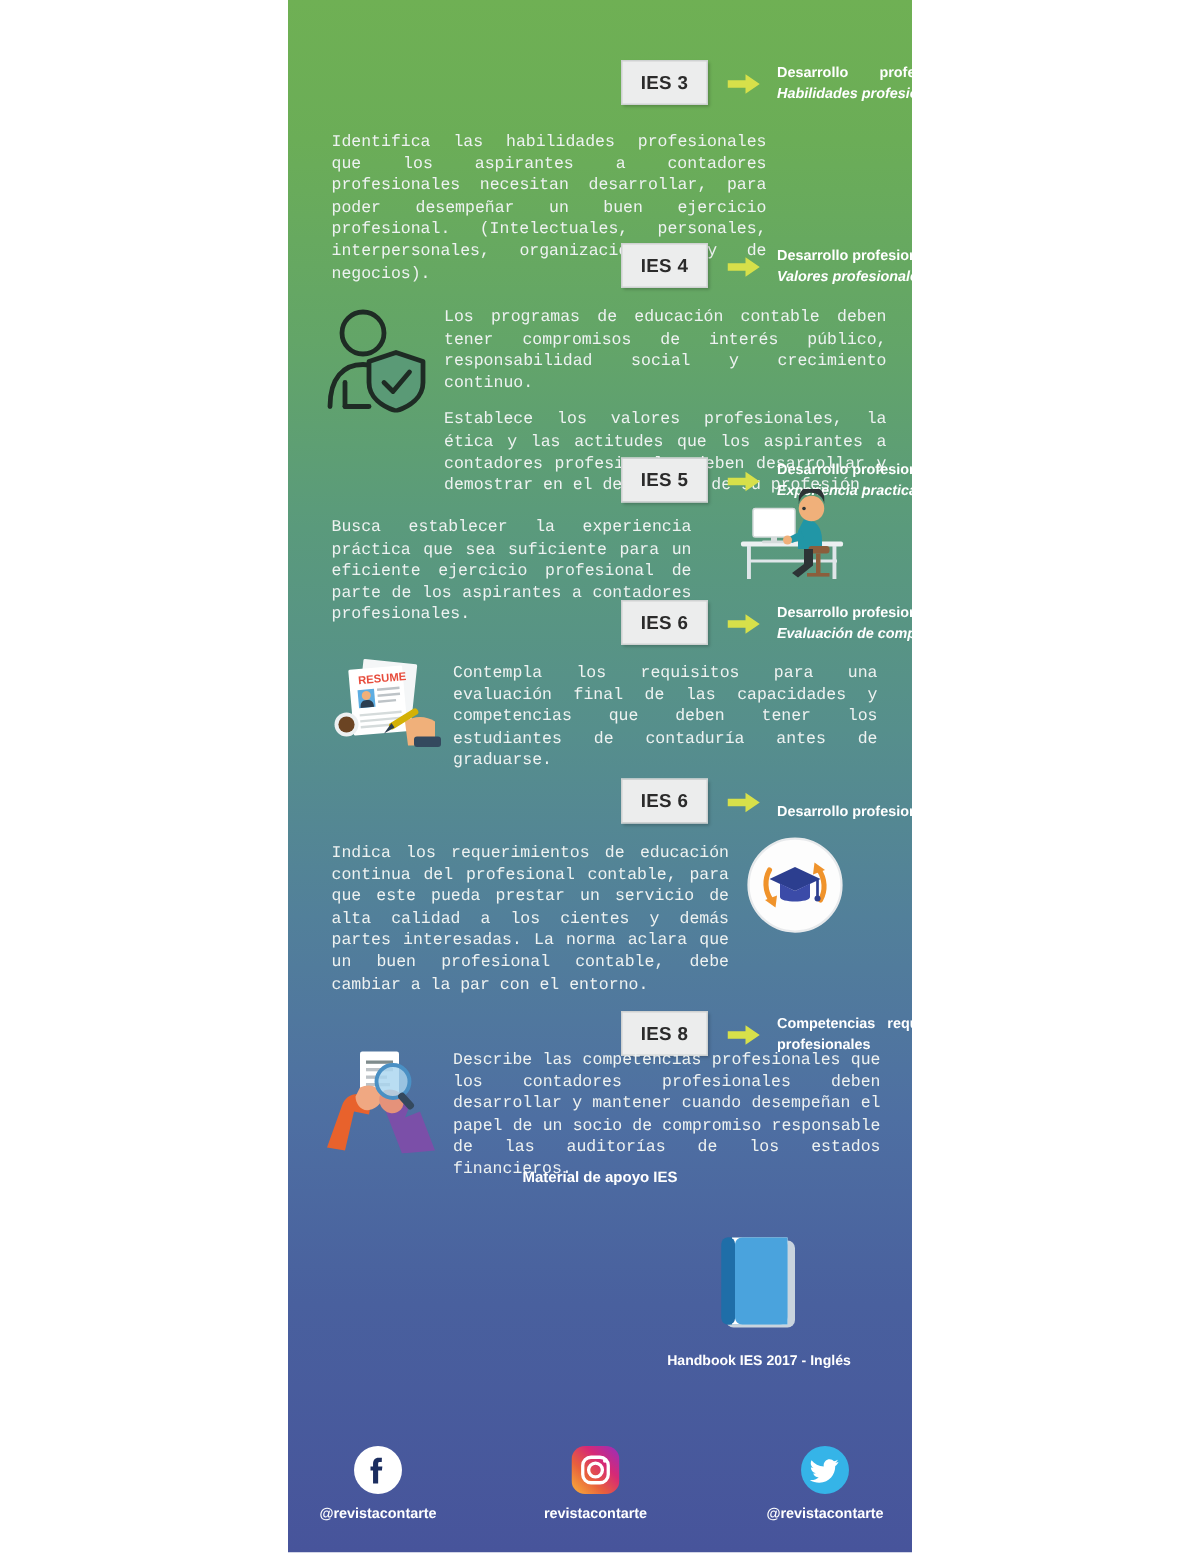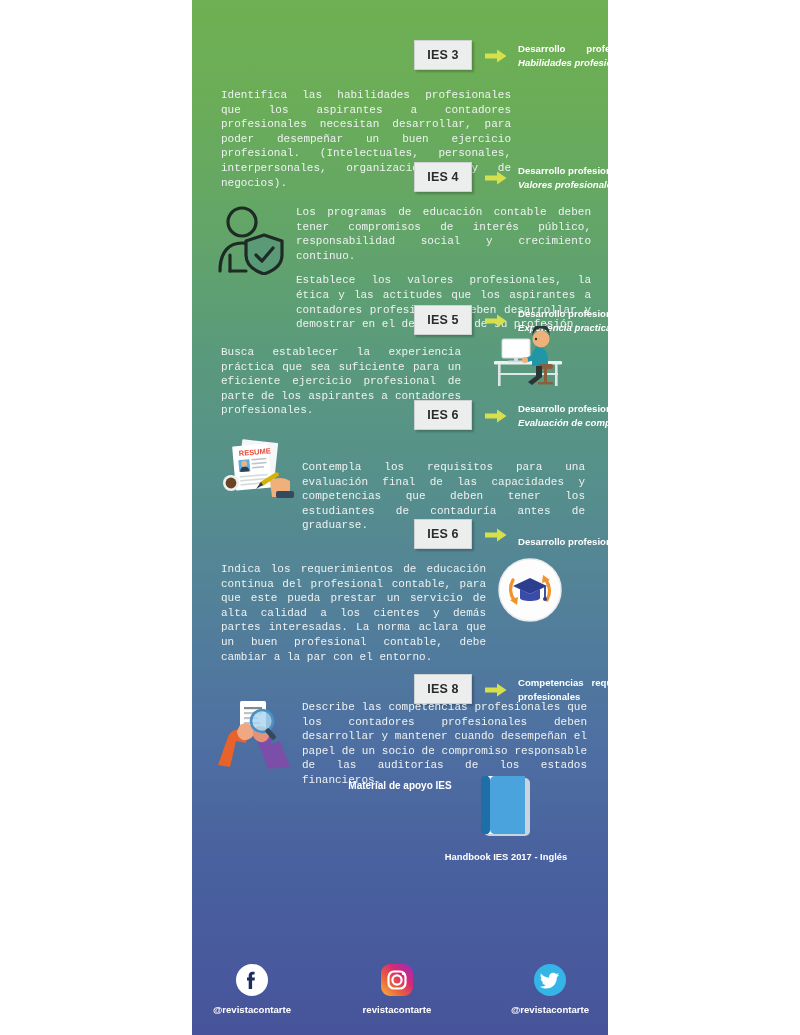--- a/index.html
+++ b/index.html
@@ -265,21 +265,21 @@
         <svg width="22" height="14" viewBox="0 0 22 14">
             <path d="M0 4.5 H12 V0.5 L21.5 7 L12 13.5 V9.5 H0 Z" fill="#d7e04a"></path>
           </svg>
       </div>
       <div class="heading-block" style="width:200px;">
         <div class="heading-line1 nojustify">Desarrollo profesional inicial</div>
         <div class="heading-line2">Evaluación de competencia profesional</div>
       </div>
     </div>
 
-    <div class="body-text" style="left:110px; top:460px; width:283px;">
+    <div class="body-text" style="left:110px; top:442px; width:283px;">
       <p>Contempla los requisitos para una evaluación final de las capacidades y competencias que deben tener los estudiantes de contaduría antes de graduarse.</p>
     </div>
 
     <div class="illus" style="left:26px; top:437px;">
       <svg width="76" height="68" viewBox="0 0 76 68">
 
         <rect x="22" y="4" width="36" height="44" rx="1" fill="#f4f6f7" transform="rotate(6 40 26)"></rect>
 
         <rect x="16" y="8" width="36" height="44" rx="1" fill="#ffffff" transform="rotate(-5 34 30)"></rect>
         <g transform="rotate(-5 34 30)">
@@ -374,21 +374,21 @@
         <path d="M40 32 C46 30 52 33 53 38 C54 44 49 48 44 47 C39 46 36 41 37 36 Z" fill="#e5927a"></path>
 
         <circle cx="46" cy="26" r="11" fill="#a9d5ef" fill-opacity="0.82" stroke="#4a90c4" stroke-width="2.6"></circle>
         <rect x="52" y="33" width="5" height="13" rx="2.2" fill="#34495e" transform="rotate(-42 54 39)"></rect>
       </svg>
     </div>
 
     <div class="material-title">Material de apoyo IES</div>
 
 
-    <div class="book-item" style="left:224px; top:773px;">
+    <div class="book-item" style="left:224px; top:822px;">
       <svg width="60" height="68" viewBox="0 0 60 68">
         <rect x="8" y="5" width="46" height="58" rx="5" fill="#c9d4de"></rect>
         <rect x="5" y="3" width="44" height="58" rx="5" fill="#1f6ea8"></rect>
         <path d="M12 3 L49 3 L49 61 L12 61 C12 61 12 12 12 8 C12 5 12 3 12 3 Z" fill="#ffffff"></path>
         <path d="M14 8 C14 5 16 3 19 3 L49 3 L49 61 L19 61 C16 61 14 59 14 56 Z" fill="#4aa3dd"></path>
         <rect x="5" y="3" width="9" height="58" rx="4" fill="#1f6ea8"></rect>
       </svg>
       <div class="book-label">Handbook IES 2017 - Inglés</div>
     </div>
 

